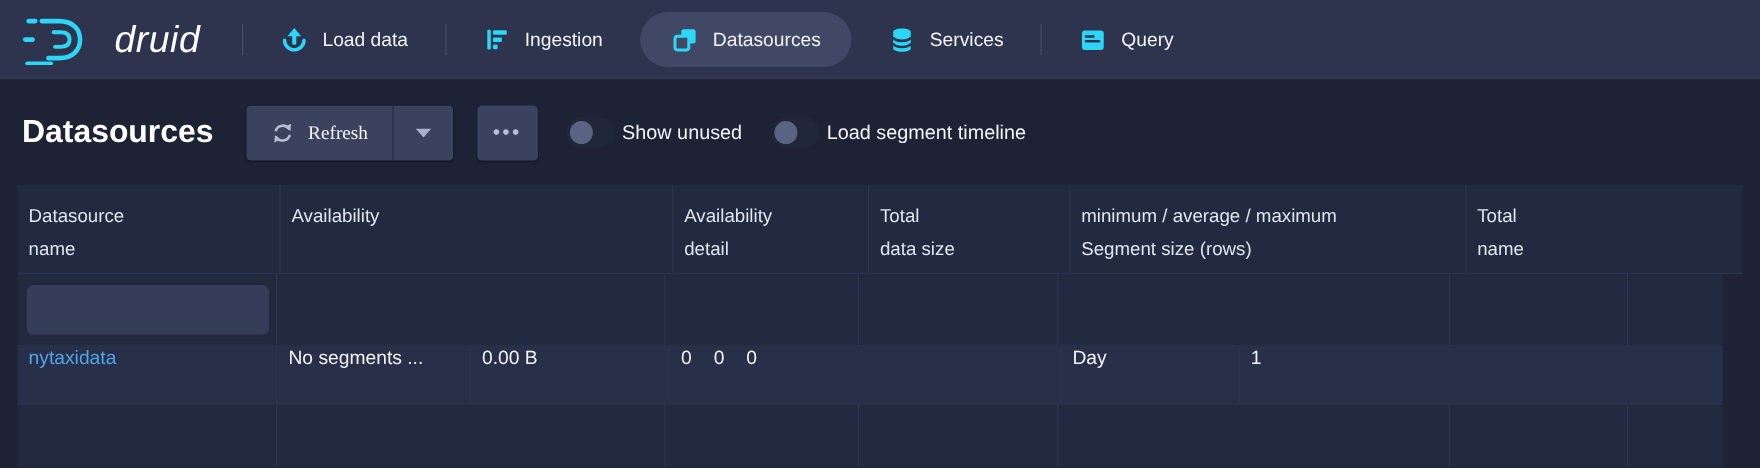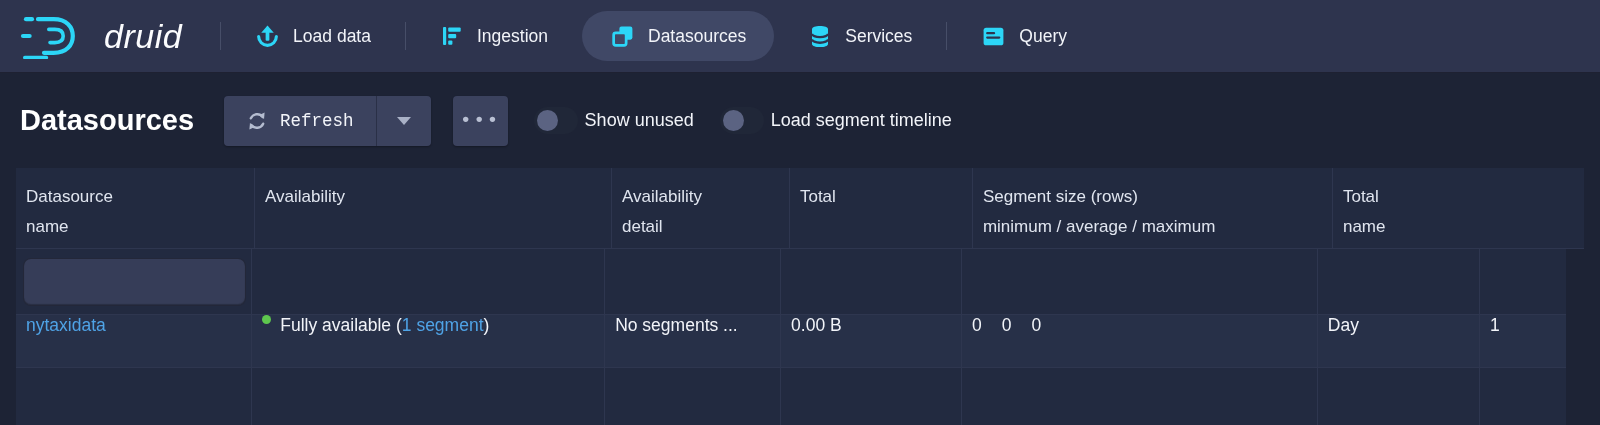--- a/index.html
+++ b/index.html
@@ -24,21 +24,21 @@
             font-size:17.5px;color:var(--text);cursor:pointer;white-space:nowrap}
   .nav-item.active{background:var(--pill);border-radius:26px;margin:0 6px}
   .nav-icon{display:flex;align-items:center}
   .fc{fill:var(--accent)} .sc{stroke:var(--accent);fill:none} .bgc{stroke:var(--navbg)}
 
   
   .page-header{height:95px;display:flex;align-items:center;padding-left:20px}
   .page-title{font-size:29px;font-weight:700;color:#fff;margin-right:30px}
   .btn-group{display:flex;height:50px;border-radius:4px;overflow:hidden;
              box-shadow:0 1px 2px rgba(0,0,0,.3)}
-  .btn{background:var(--btnbg);border:none;color:var(--text);font-family:Liberation Mono, monospace;
+  .btn{background:var(--btnbg);border:none;color:var(--text);font-family:Liberation Serif, serif;
        font-size:17.5px;display:flex;align-items:center;cursor:pointer}
   .btn-main{gap:12px;padding:0 22px}
   .btn-caret{width:55px;justify-content:center;border-left:1px solid var(--btnline)}
   .caret-down{width:0;height:0;border-left:7px solid transparent;border-right:7px solid transparent;
               border-top:8px solid #a9b1c6}
   .btn-more{width:55px;height:50px;justify-content:center;border-radius:4px;margin-left:22px;
             font-size:19px;font-weight:700;color:#b9c0d3;letter-spacing:2px;
             box-shadow:0 1px 2px rgba(0,0,0,.3)}
   .switch-wrap{display:flex;align-items:center;gap:7px;margin-left:26px}
   .switch{width:44px;height:27px;border-radius:14px;background:var(--track);position:relative;
@@ -197,24 +197,25 @@
     <div class="cell c2">
       <div>Availability</div>
       <div></div>
     </div>
     <div class="cell c3">
       <div>Availability</div>
       <div>detail</div>
     </div>
     <div class="cell c4">
       <div>Total</div>
+      <div>data size</div>
     </div>
     <div class="cell c5">
+      <div>minimum / average / maximum</div>
       <div>Segment size (rows)</div>
-      <div>minimum / average / maximum</div>
     </div>
     <div class="cell c7">
       <div>Total</div>
       <div>name</div>
     </div>
   </div>
 
   <div class="trow filter-row body-row">
     <div class="cell c1" style="padding-left:0">
       <input class="filter-input" type="text" value="" style="">
@@ -223,26 +224,20 @@
     <div class="cell c3"></div>
     <div class="cell c4"></div>
     <div class="cell c5"></div>
     <div class="cell c6"></div>
     <div class="cell c7"></div>
   </div>
 
   <div class="trow data-row body-row">
     <div class="cell c1">
       <span class="link">nytaxidata</span>
-    </div>
-    <div class="cell c2">
-      <span class="dot"></span>
-      <span class="truncate">
-        <span>Fully available (</span><span class="link">1 segment</span><span>)</span>
-      </span>
     </div>
     <div class="cell c3">
       <span class="truncate">No segments ...</span>
     </div>
     <div class="cell c4">
       <span>0.00 B</span>
     </div>
     <div class="cell c5">
       <span class="zeros">
         <span>0</span>

